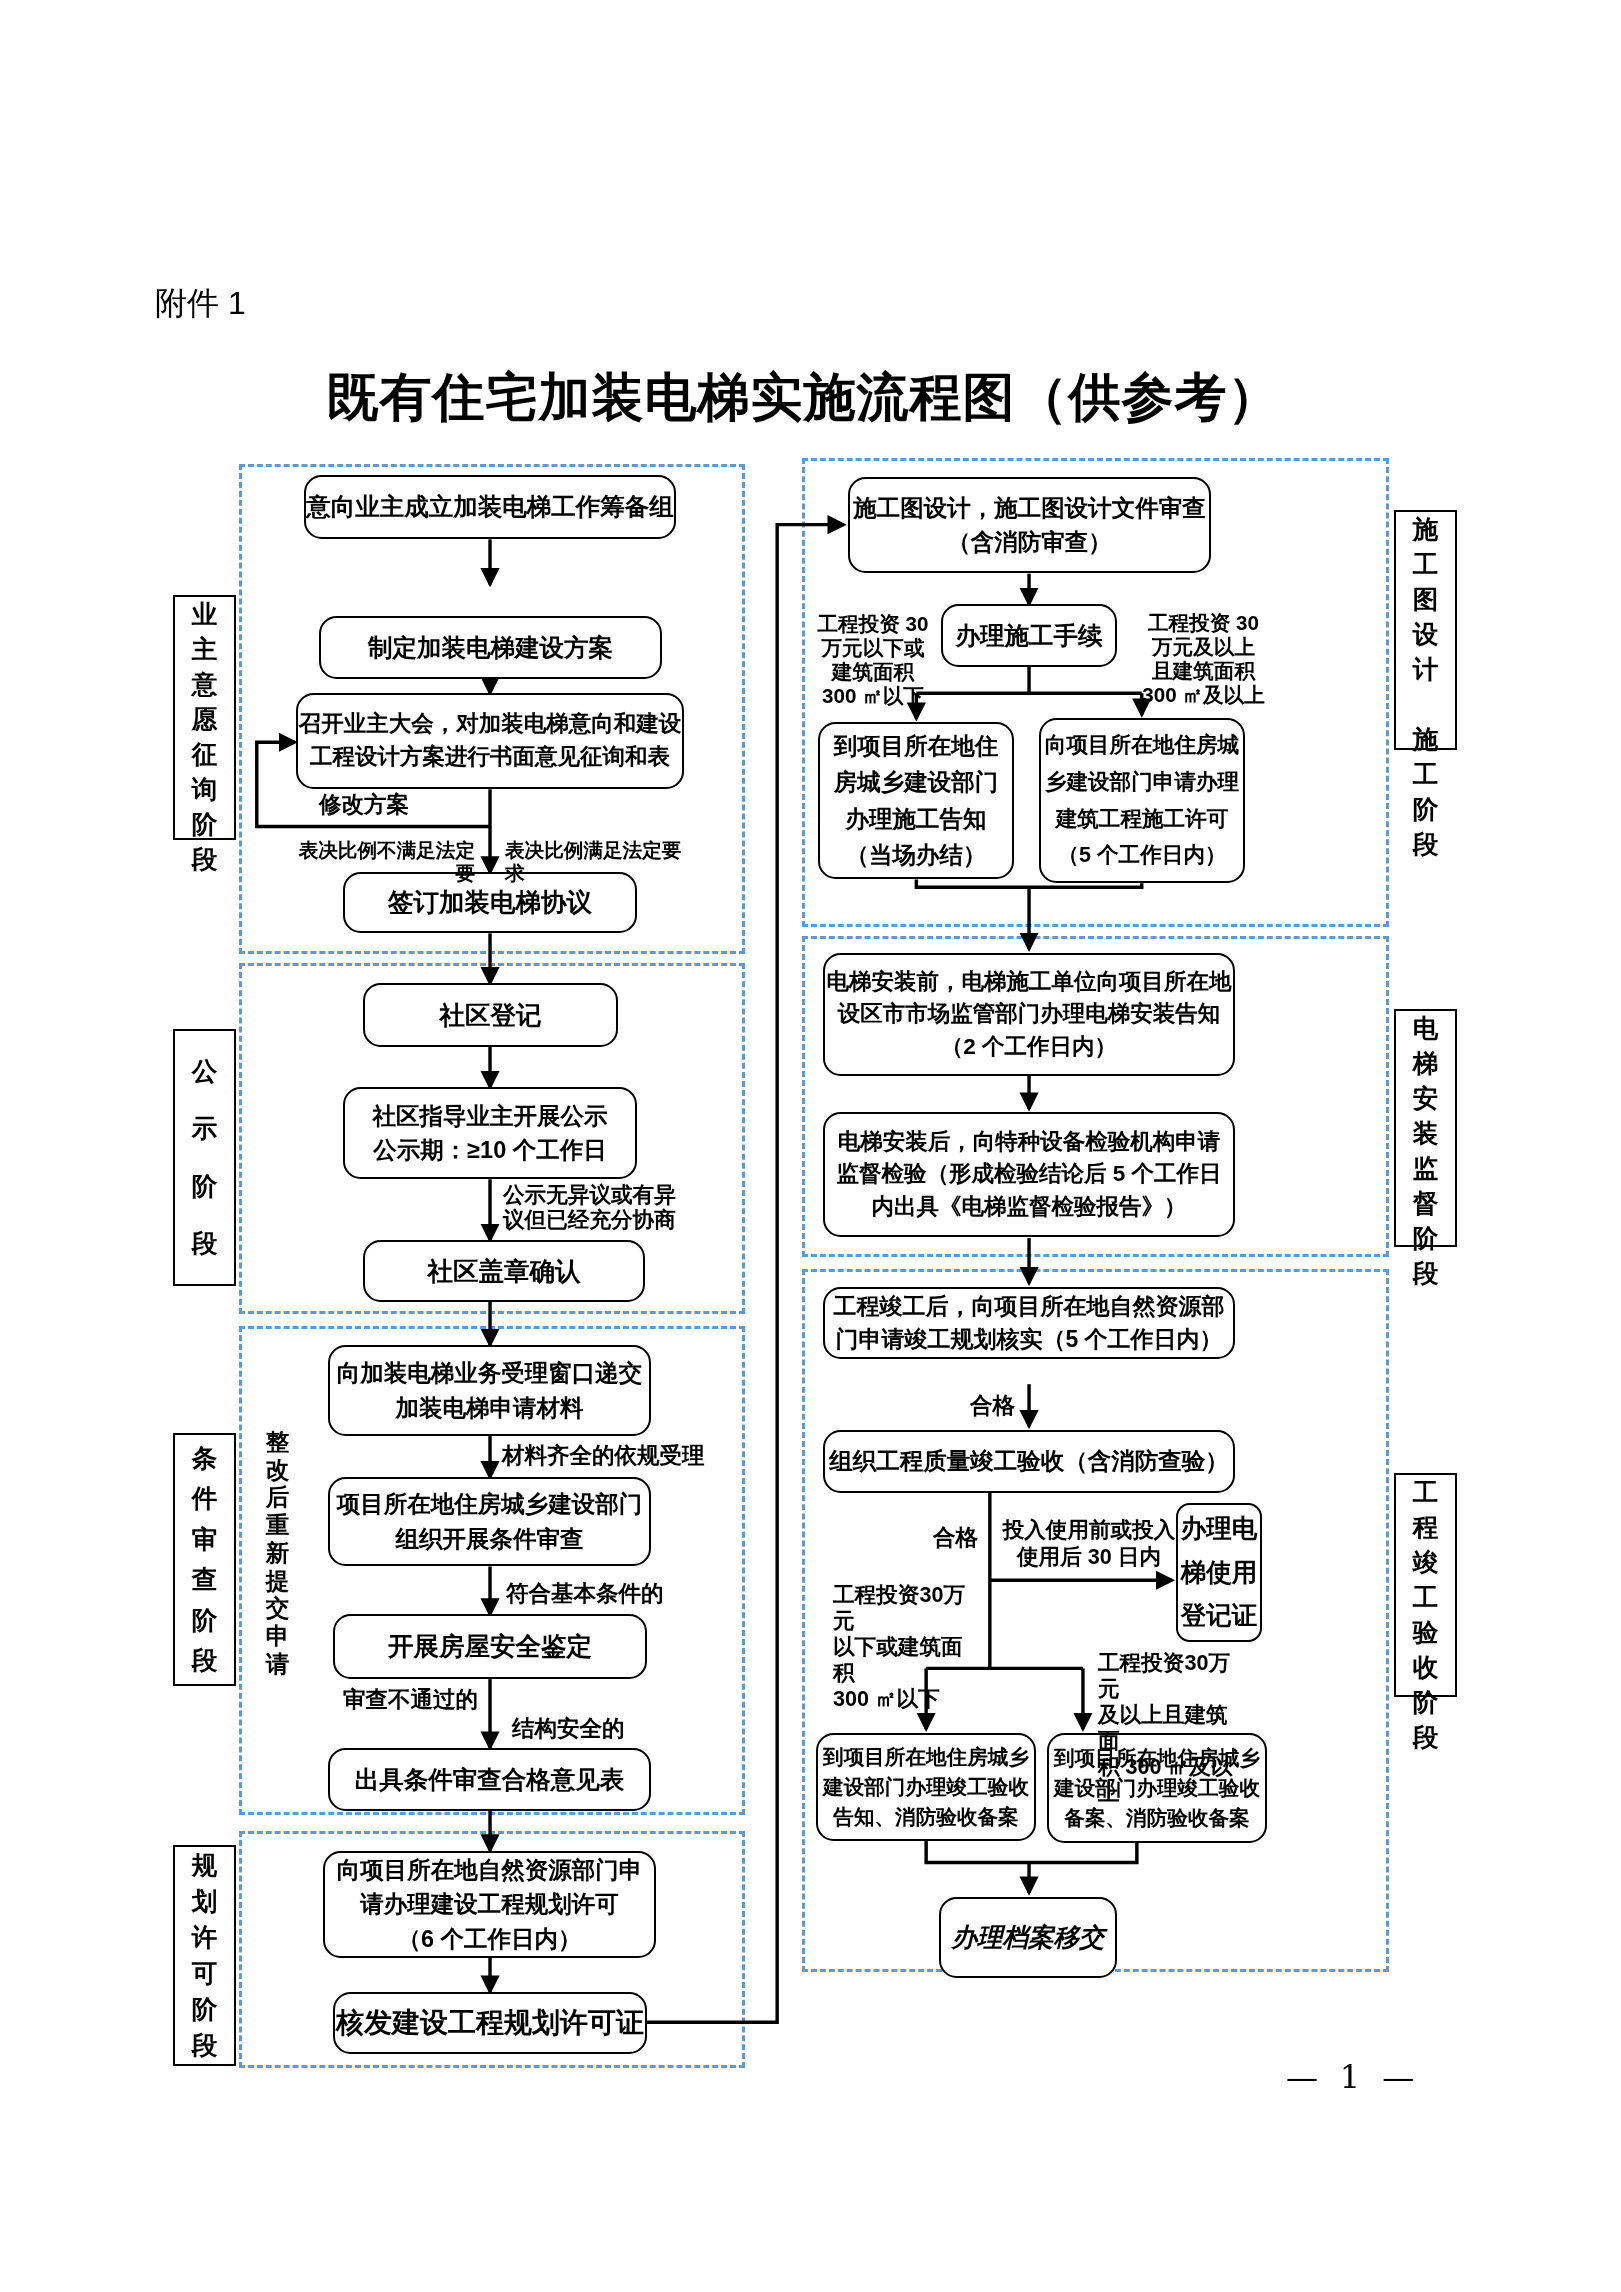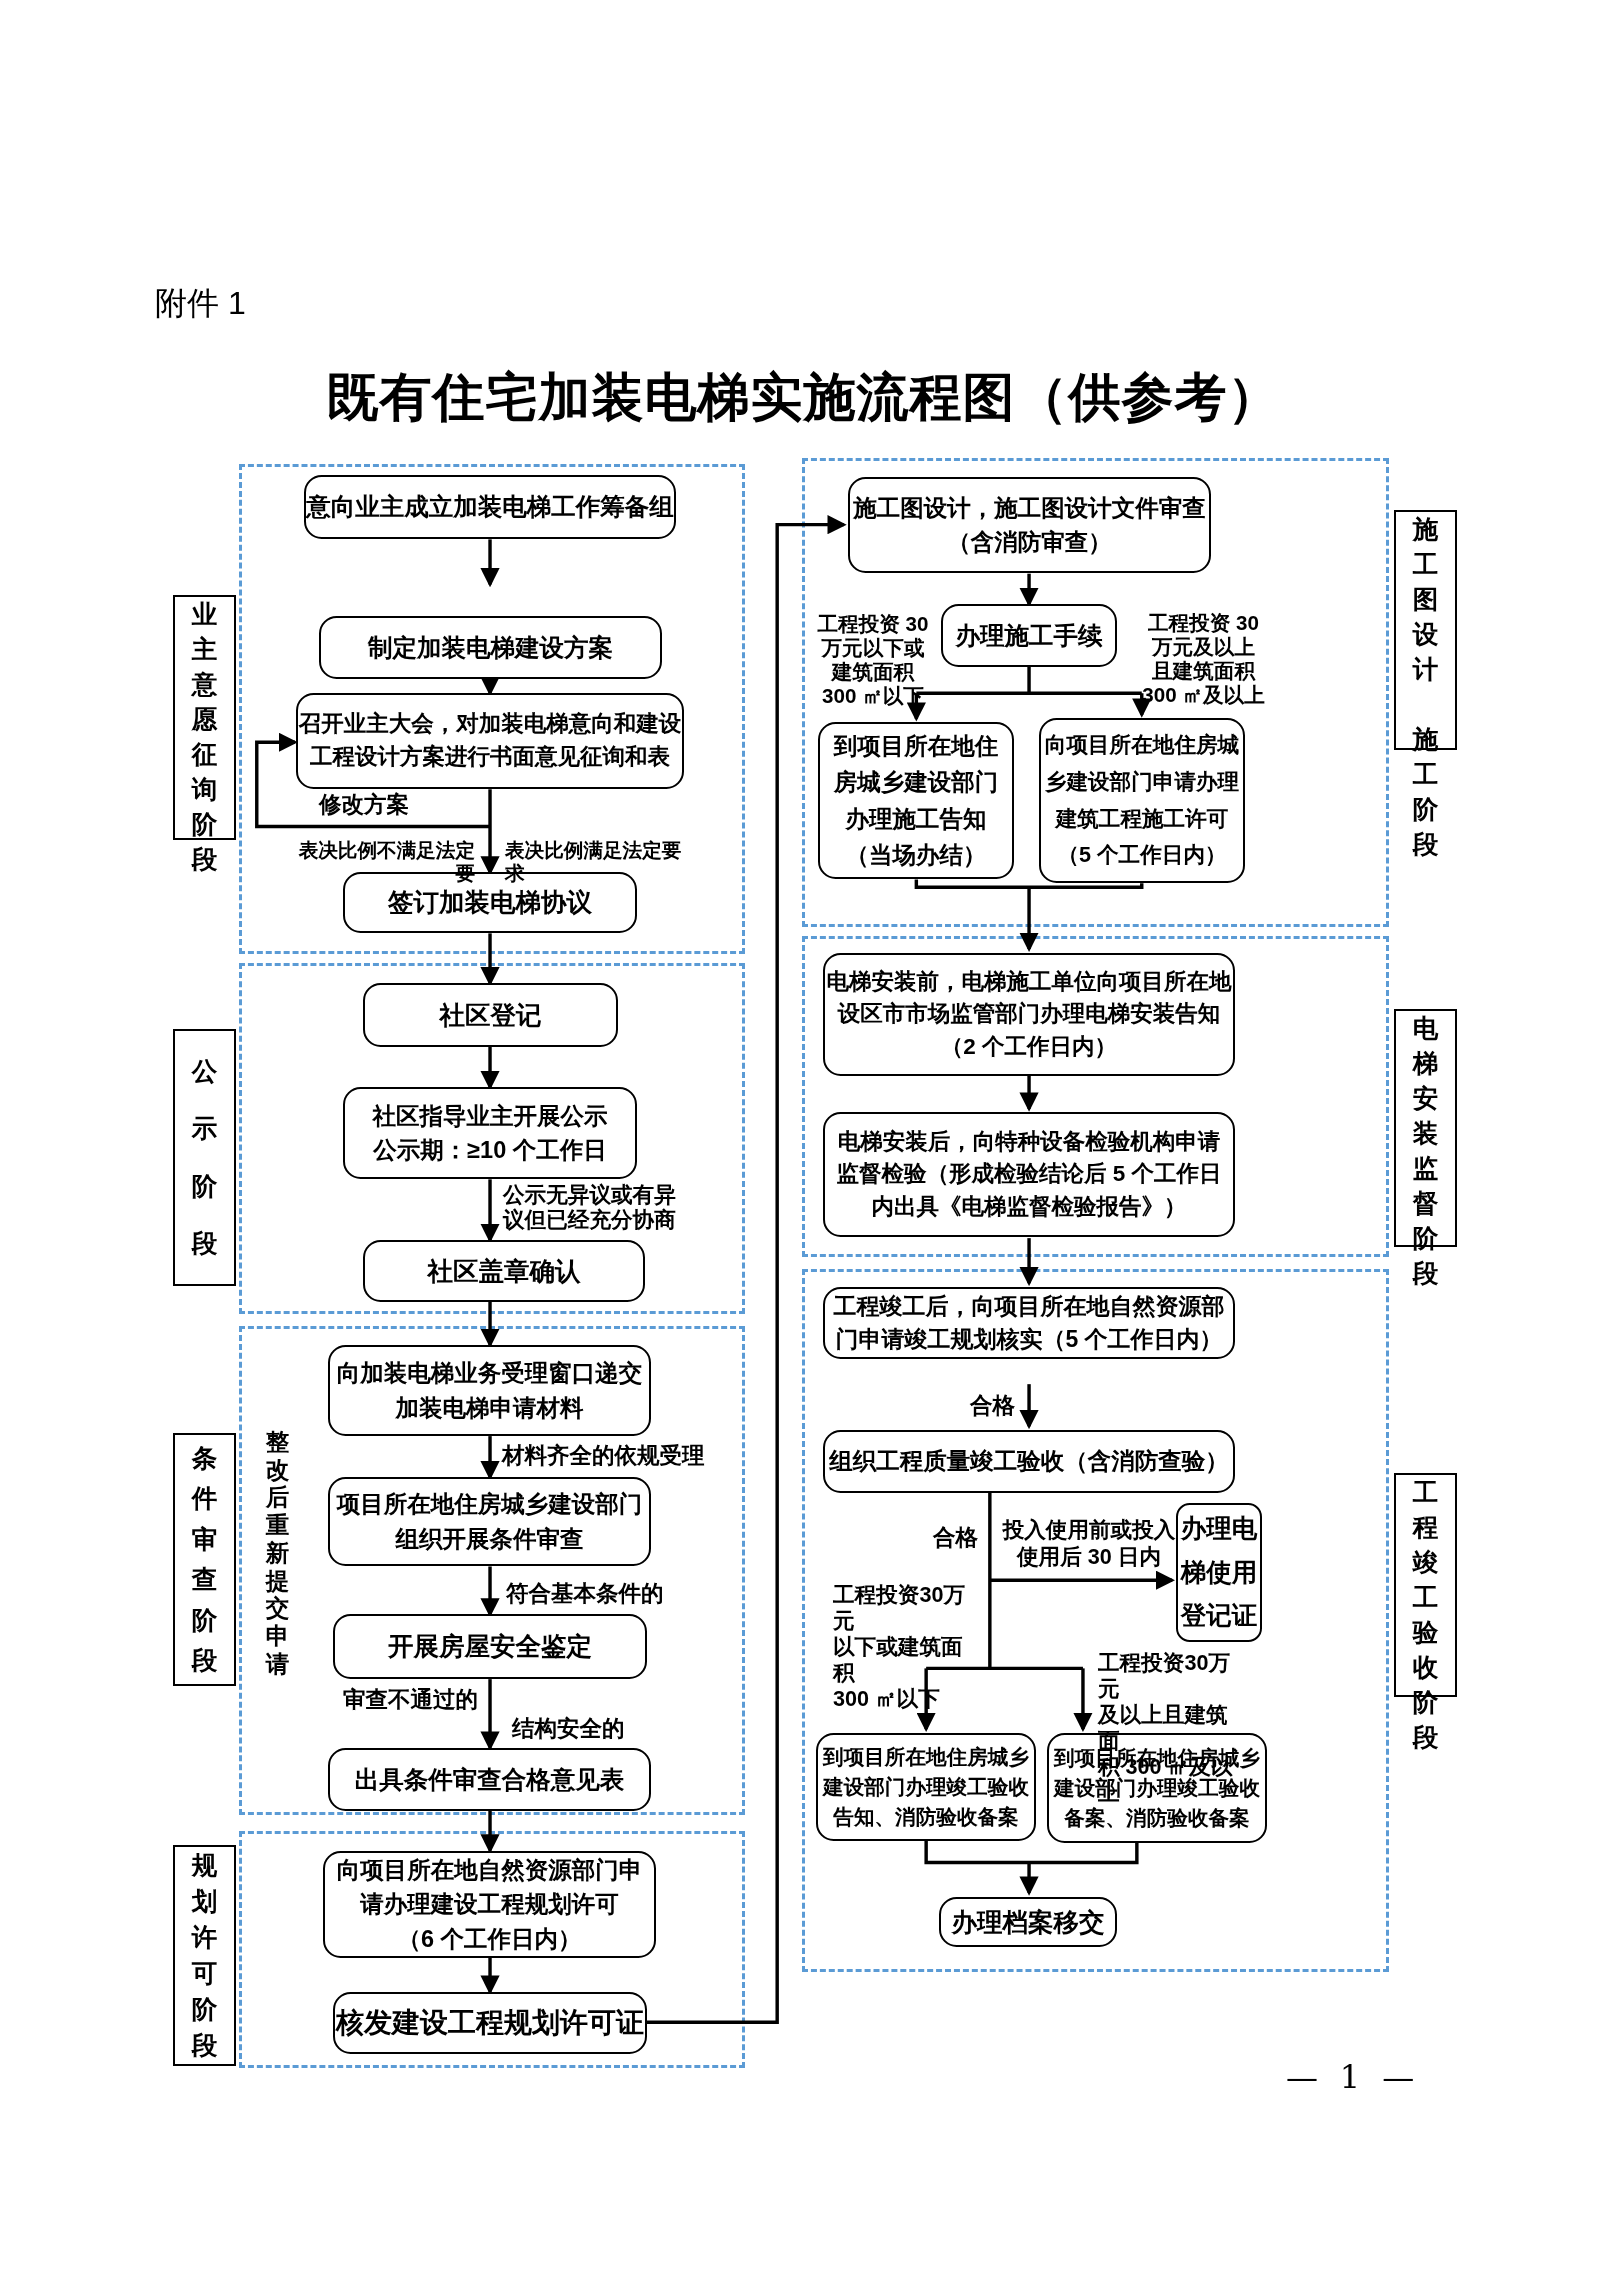--- a/index.html
+++ b/index.html
@@ -182,21 +182,21 @@
   <div class="node" style="left:823px;top:1430px;width:412px;height:63px;font-size:23.5px;">组织工程质量竣工验收（含消防查验）</div>
   <div class="node" style="left:1176px;top:1503px;width:86px;height:139px;font-size:25.5px;line-height:1.72;border-radius:13.7px;">办理电
 梯使用
 登记证</div>
   <div class="node" style="left:816px;top:1733px;width:220px;height:108px;font-size:20.6px;">到项目所在地住房城乡
 建设部门办理竣工验收
 告知、消防验收备案</div>
   <div class="node" style="left:1047px;top:1733px;width:220px;height:110px;font-size:20.6px;">到项目所在地住房城乡
 建设部门办理竣工验收
 备案、消防验收备案</div>
-  <div class="node" style="left:939px;top:1897px;width:178px;height:50px;font-size:25.5px;">办理档案移交</div>
+  <div class="node" style="left:939px;top:1897px;width:178px;height:81px;font-size:25.5px;font-style:italic;">办理档案移交</div>
 
   <div class="elabel" style="left:319px;top:792px;width:127px;font-size:22.5px;">修改方案</div>
   <div class="elabel" style="left:294px;top:839px;width:181px;font-size:19.6px;text-align:right;">表决比例不满足法定要</div>
   <div class="elabel" style="left:505px;top:839px;width:181px;font-size:19.6px;">表决比例满足法定要求</div>
   <div class="elabel" style="left:503px;top:1182px;width:196px;font-size:21.6px;">公示无异议或有异
 议但已经充分协商</div>
   <div class="elabel" style="left:502px;top:1443px;width:225px;font-size:22.5px;">材料齐全的依规受理</div>
   <div class="elabel" style="left:506px;top:1581px;width:176px;font-size:22.5px;">符合基本条件的</div>
   <div class="elabel" style="left:331px;top:1687px;width:147px;font-size:22.5px;text-align:right;">审查不通过的</div>
   <div class="elabel" style="left:512px;top:1716px;width:137px;font-size:22.5px;">结构安全的</div>

